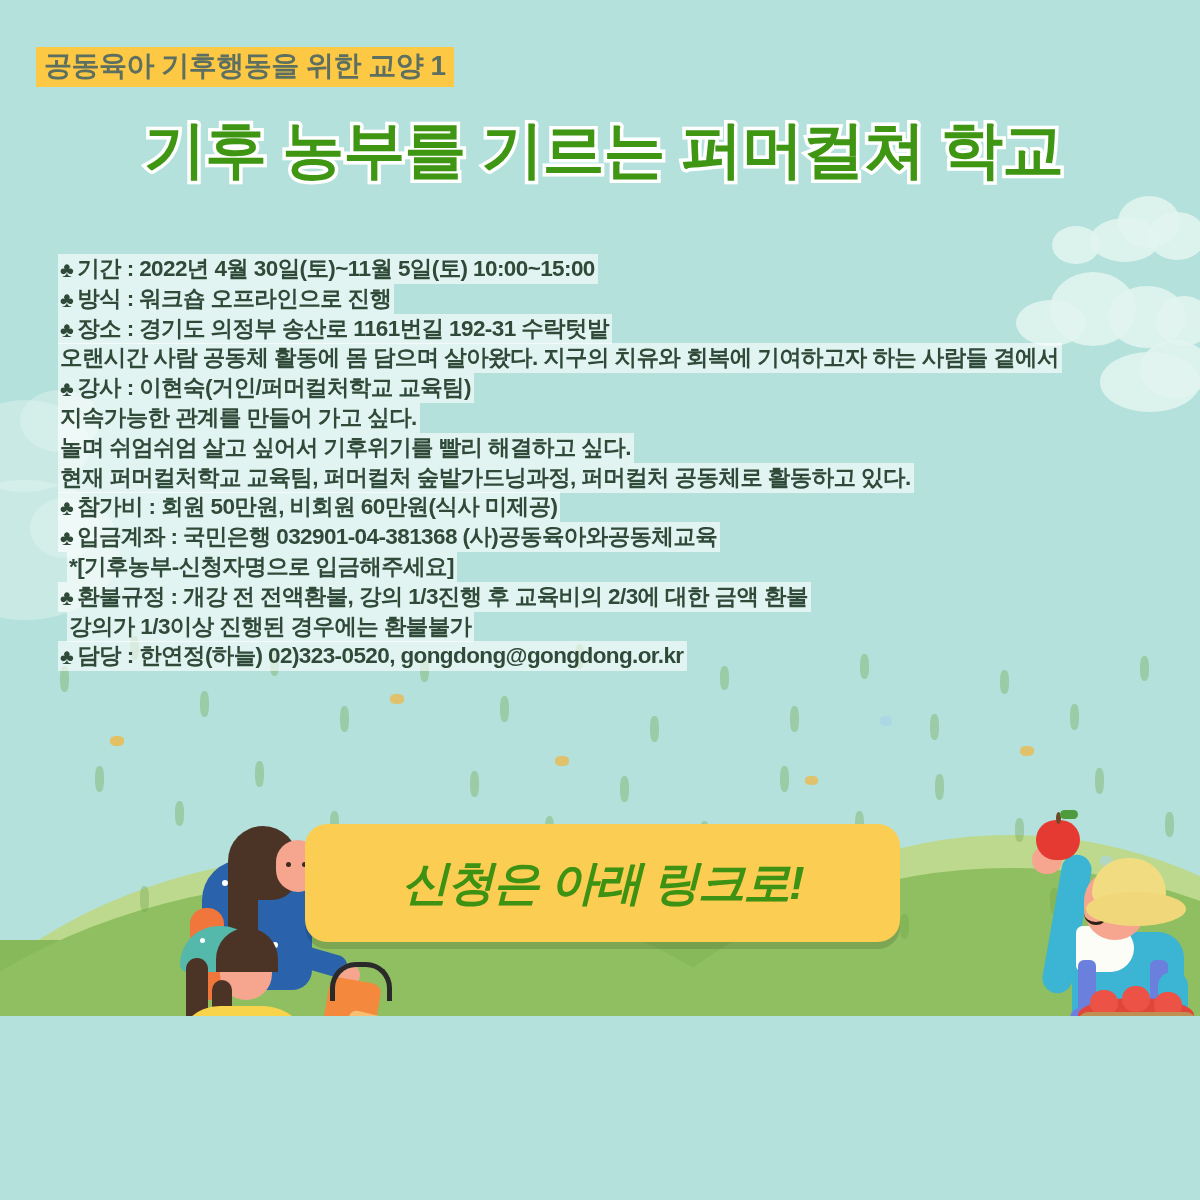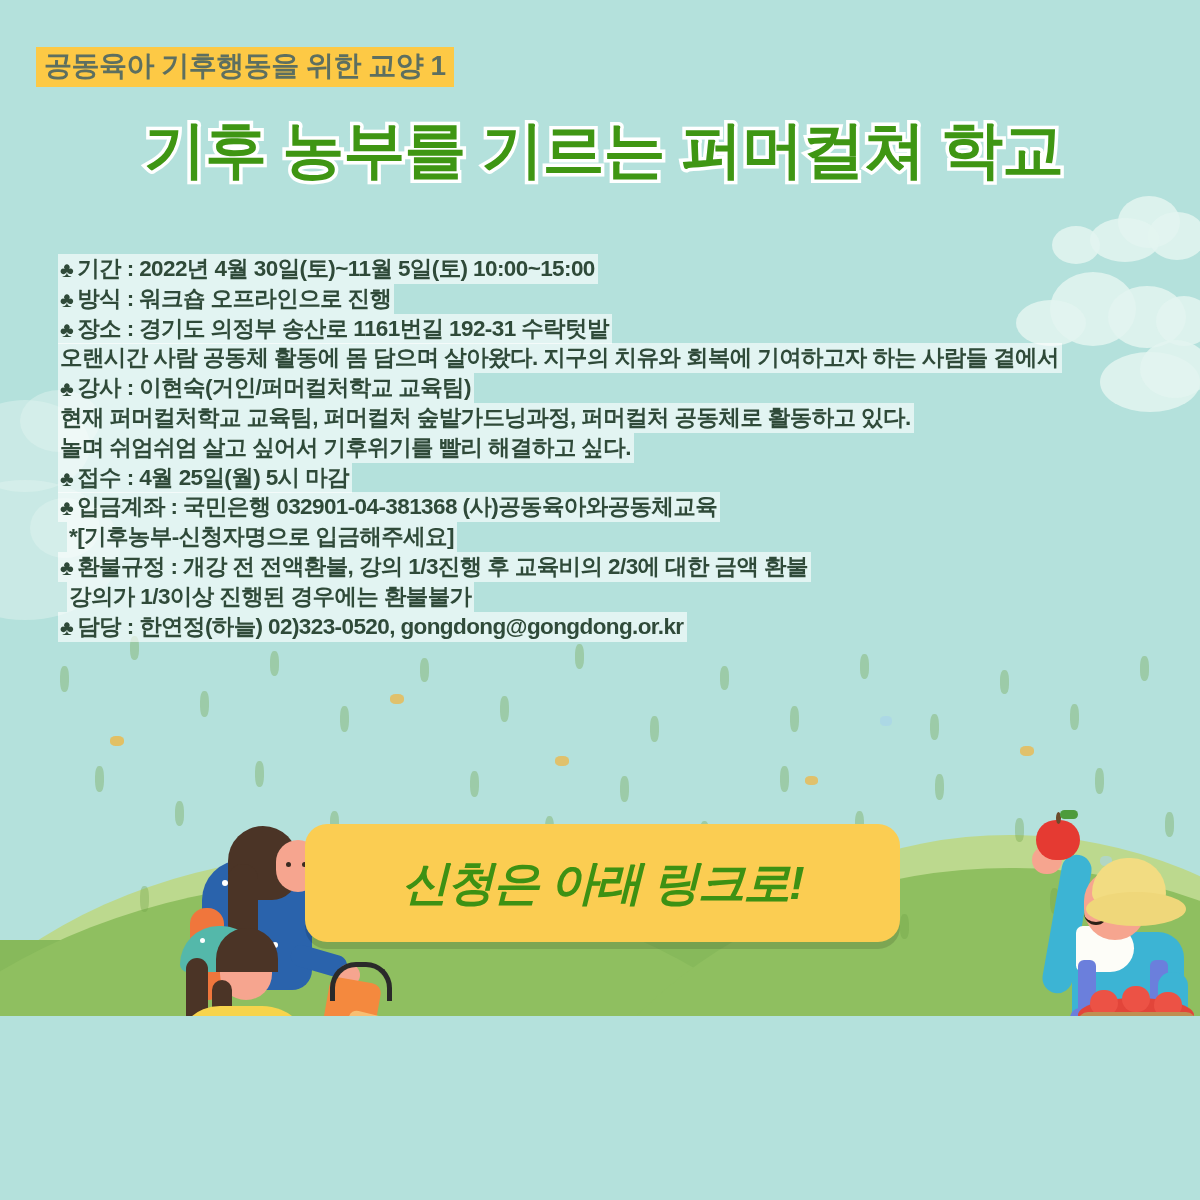--- a/index.html
+++ b/index.html
@@ -384,23 +384,24 @@
 
   <div class="kicker">공동육아 기후행동을 위한 교양 1</div>
   <div class="title">기후 농부를 기르는 퍼머컬쳐 학교</div>
 
   <div class="details" id="detail-lines">
       <div class="line"><span class="hl"><span class="club">♣</span><span>기간 : 2022년 4월 30일(토)~11월 5일(토) 10:00~15:00</span></span></div>
       <div class="line"><span class="hl"><span class="club">♣</span><span>방식 : 워크숍 오프라인으로 진행</span></span></div>
       <div class="line"><span class="hl"><span class="club">♣</span><span>장소 : 경기도 의정부 송산로 1161번길 192-31 수락텃밭</span></span></div>
       <div class="line"><span class="hl"><span>오랜시간 사람 공동체 활동에 몸 담으며 살아왔다. 지구의 치유와 회복에 기여하고자 하는 사람들 곁에서</span></span></div>
       <div class="line"><span class="hl"><span class="club">♣</span><span>강사 : 이현숙(거인/퍼머컬처학교 교육팀)</span></span></div>
+      <div class="line"><span class="hl"><span>지속가능한 관계를 만들어 가고 싶다.</span></span></div>
+      <div class="line"><span class="hl"><span>놀며 쉬엄쉬엄 살고 싶어서 기후위기를 빨리 해결하고 싶다.</span></span></div>
       <div class="line"><span class="hl"><span>현재 퍼머컬처학교 교육팀, 퍼머컬처 숲밭가드닝과정, 퍼머컬처 공동체로 활동하고 있다.</span></span></div>
-      <div class="line"><span class="hl"><span>놀며 쉬엄쉬엄 살고 싶어서 기후위기를 빨리 해결하고 싶다.</span></span></div>
-      <div class="line"><span class="hl"><span class="club">♣</span><span>접수 : 4월 25일(월) 5시 마감</span></span></div>
+      <div class="line"><span class="hl"><span class="club">♣</span><span>참가비 : 회원 50만원, 비회원 60만원(식사 미제공)</span></span></div>
       <div class="line"><span class="hl"><span class="club">♣</span><span>입금계좌 : 국민은행 032901-04-381368 (사)공동육아와공동체교육</span></span></div>
       <div class="line indent"><span class="hl"><span>*[기후농부-신청자명으로 입금해주세요]</span></span></div>
       <div class="line"><span class="hl"><span class="club">♣</span><span>환불규정 : 개강 전 전액환불, 강의 1/3진행 후 교육비의 2/3에 대한 금액 환불</span></span></div>
       <div class="line indent"><span class="hl"><span>강의가 1/3이상 진행된 경우에는 환불불가</span></span></div>
       <div class="line"><span class="hl"><span class="club">♣</span><span>담당 : 한연정(하늘) 02)323-0520, gongdong@gongdong.or.kr</span></span></div>
     </div>
 
   <div class="cta">
     <span class="cta-label">신청은 아래 링크로!</span>
   </div>

